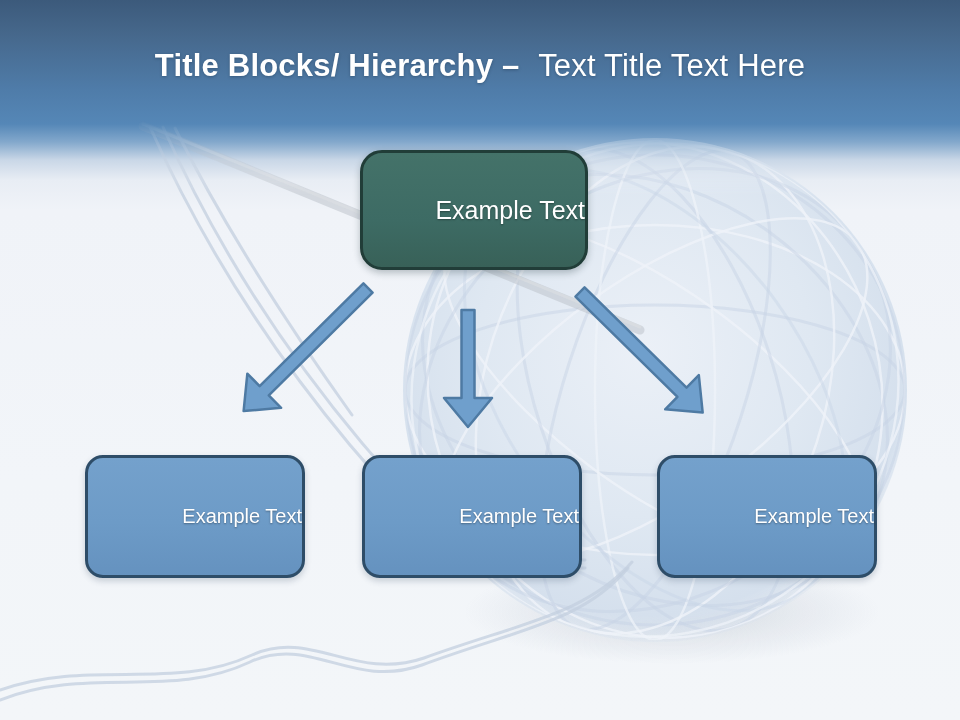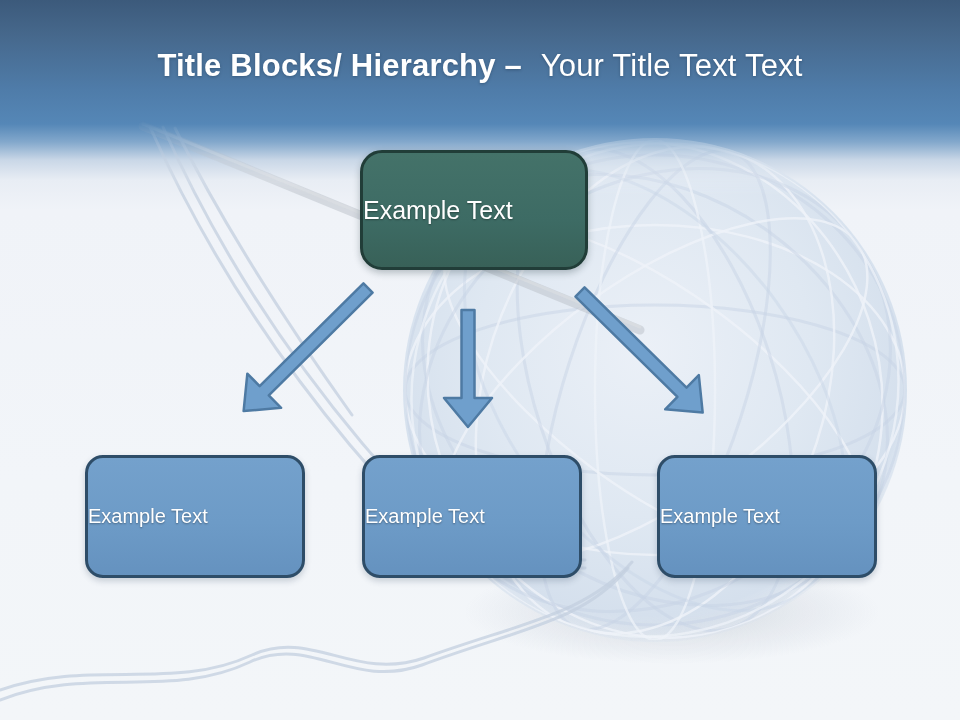--- a/index.html
+++ b/index.html
@@ -25,21 +25,21 @@
   .title .regular{font-weight:400; margin-left:.32em;}
   
   .art{
     position:absolute; inset:0; pointer-events:none;
     -webkit-mask-image:linear-gradient(180deg,transparent 118px,#000 195px);
     mask-image:linear-gradient(180deg,transparent 118px,#000 195px);
   }
   .arrows{position:absolute; inset:0; pointer-events:none;}
   
   .node{
-    position:absolute; display:flex; align-items:center; justify-content:flex-start;
+    position:absolute; display:flex; align-items:center; justify-content:flex-end;
     color:#fff; box-sizing:border-box; text-align:center;
     text-shadow:0 1px 2px rgba(0,0,0,.35);
   }
   .node-root{
     left:360px; top:150px; width:228px; height:120px;
     background:linear-gradient(180deg,#447269 0%,#3d6b64 60%,#386158 100%);
     border:3px solid #213d38; border-radius:22px;
     font-size:25px;
     box-shadow:0 3px 7px rgba(25,45,55,.28);
   }
@@ -108,21 +108,21 @@
       <path d="M150,127 C205,250 275,355 350,445 C420,530 500,570 585,568"></path>
       <path d="M163,127 C218,250 288,355 362,443 C430,525 505,562 585,560"></path>
       <path d="M0,700 C90,665 170,700 250,662 C310,634 352,690 422,665 C522,628 582,622 628,568"></path>
       <path d="M0,690 C92,658 172,692 252,655 C312,628 354,682 424,658 C524,622 586,614 632,562"></path>
       <path d="M175,128 C228,235 295,335 352,415"></path>
     </g>
   </svg>
 
   <div class="title">
     <span class="bold">Title Blocks/ Hierarchy –</span>
-    <span class="regular">Your Title Text Text</span>
+    <span class="regular">Text Title Text Here</span>
   </div>
 
   <svg class="arrows" width="960" height="720" viewBox="0 0 960 720" aria-hidden="true">
     <g fill="#6f9fcc" stroke="#4e7aa3" stroke-width="2.5" stroke-linejoin="round">
       <polygon transform="translate(368,288) rotate(45.3)" points="-6.5,0 6.5,0 6.5,146 24,146 0,175 -24,146 -6.5,146"></polygon>
       <polygon transform="translate(468,310)" points="-6.5,0 6.5,0 6.5,88 24,88 0,117 -24,88 -6.5,88"></polygon>
       <polygon transform="translate(580,292) rotate(-45.5)" points="-6.5,0 6.5,0 6.5,143 24,143 0,172 -24,143 -6.5,143"></polygon>
     </g>
   </svg>
 

